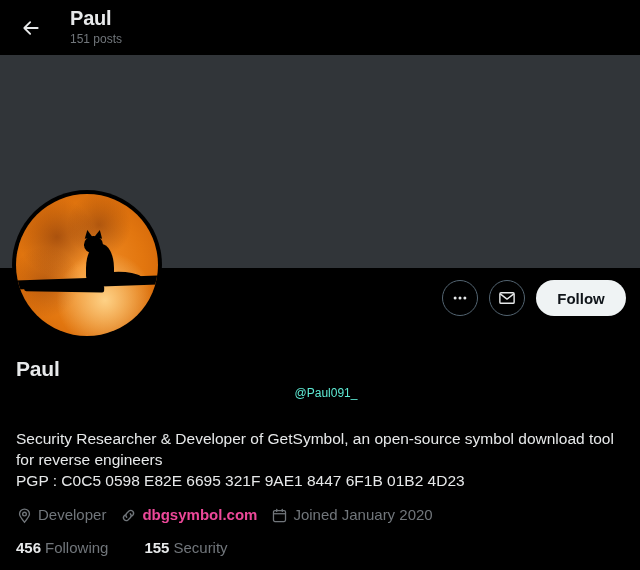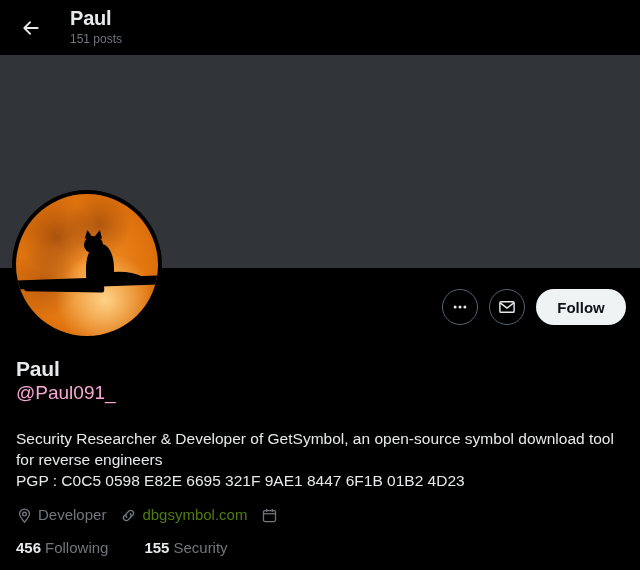--- a/index.html
+++ b/index.html
@@ -167,21 +167,21 @@
     height: 8px;
     background: #000000;
     border-radius: 50%;
     transform: rotate(6deg);
   }
 
   
   .actions {
     position: absolute;
     right: 14px;
-    top: 289px;
+    top: 280px;
     display: flex;
     align-items: center;
     gap: 11px;
     z-index: 6;
   }
   .icon-btn {
     width: 36px;
     height: 36px;
     border-radius: 50%;
     border: 1px solid #536471;
@@ -217,24 +217,25 @@
     width: 620px;
   }
   .display-name {
     font-size: 21px;
     font-weight: bold;
     line-height: 25px;
     color: #e7e9ea;
     letter-spacing: -0.2px;
   }
   .handle {
-    font-size: 19px;
+    font-size: 12px;
     line-height: 20px;
-    color: #f9a8d4;
+    color: #5eead4;
     margin-top: 2px;
+    text-align: center;
   }
 
   
   .bio {
     position: absolute;
     left: 16px;
     top: 428px;
     width: 615px;
     font-size: 15.5px;
     line-height: 21px;
@@ -255,21 +256,21 @@
     line-height: 20px;
     color: #71767b;
   }
   .meta-item {
     display: flex;
     align-items: center;
     gap: 5px;
     white-space: nowrap;
   }
   .meta-item svg { display: block; flex: 0 0 auto; }
-  .meta-link { color: #4d7c0f; text-decoration: none; cursor: pointer; }
+  .meta-link { color: #ec4899; text-decoration: none; cursor: pointer; font-weight: bold; }
 
   
   .stats {
     position: absolute;
     left: 16px;
     top: 538px;
     display: flex;
     align-items: center;
     gap: 36px;
     font-size: 15px;
@@ -367,20 +368,21 @@
 
     <div class="meta-item">
       <span>
         <svg width="17" height="17" viewBox="0 0 24 24" fill="none" stroke="#71767b" stroke-width="1.8">
           <rect x="3.5" y="5" width="17" height="15.5" rx="2"></rect>
           <line x1="3.5" y1="9.5" x2="20.5" y2="9.5"></line>
           <line x1="8" y1="3.2" x2="8" y2="6.2" stroke-linecap="round"></line>
           <line x1="16" y1="3.2" x2="16" y2="6.2" stroke-linecap="round"></line>
         </svg>
       </span>
+      <span>Joined January 2020</span>
     </div>
   </div>
 
   <div class="stats">
     <div class="stat">
       <span class="stat-num">456</span><span class="stat-label">Following</span>
     </div>
     <div class="stat">
       <span class="stat-num">155</span><span class="stat-label">Security</span>
     </div>

